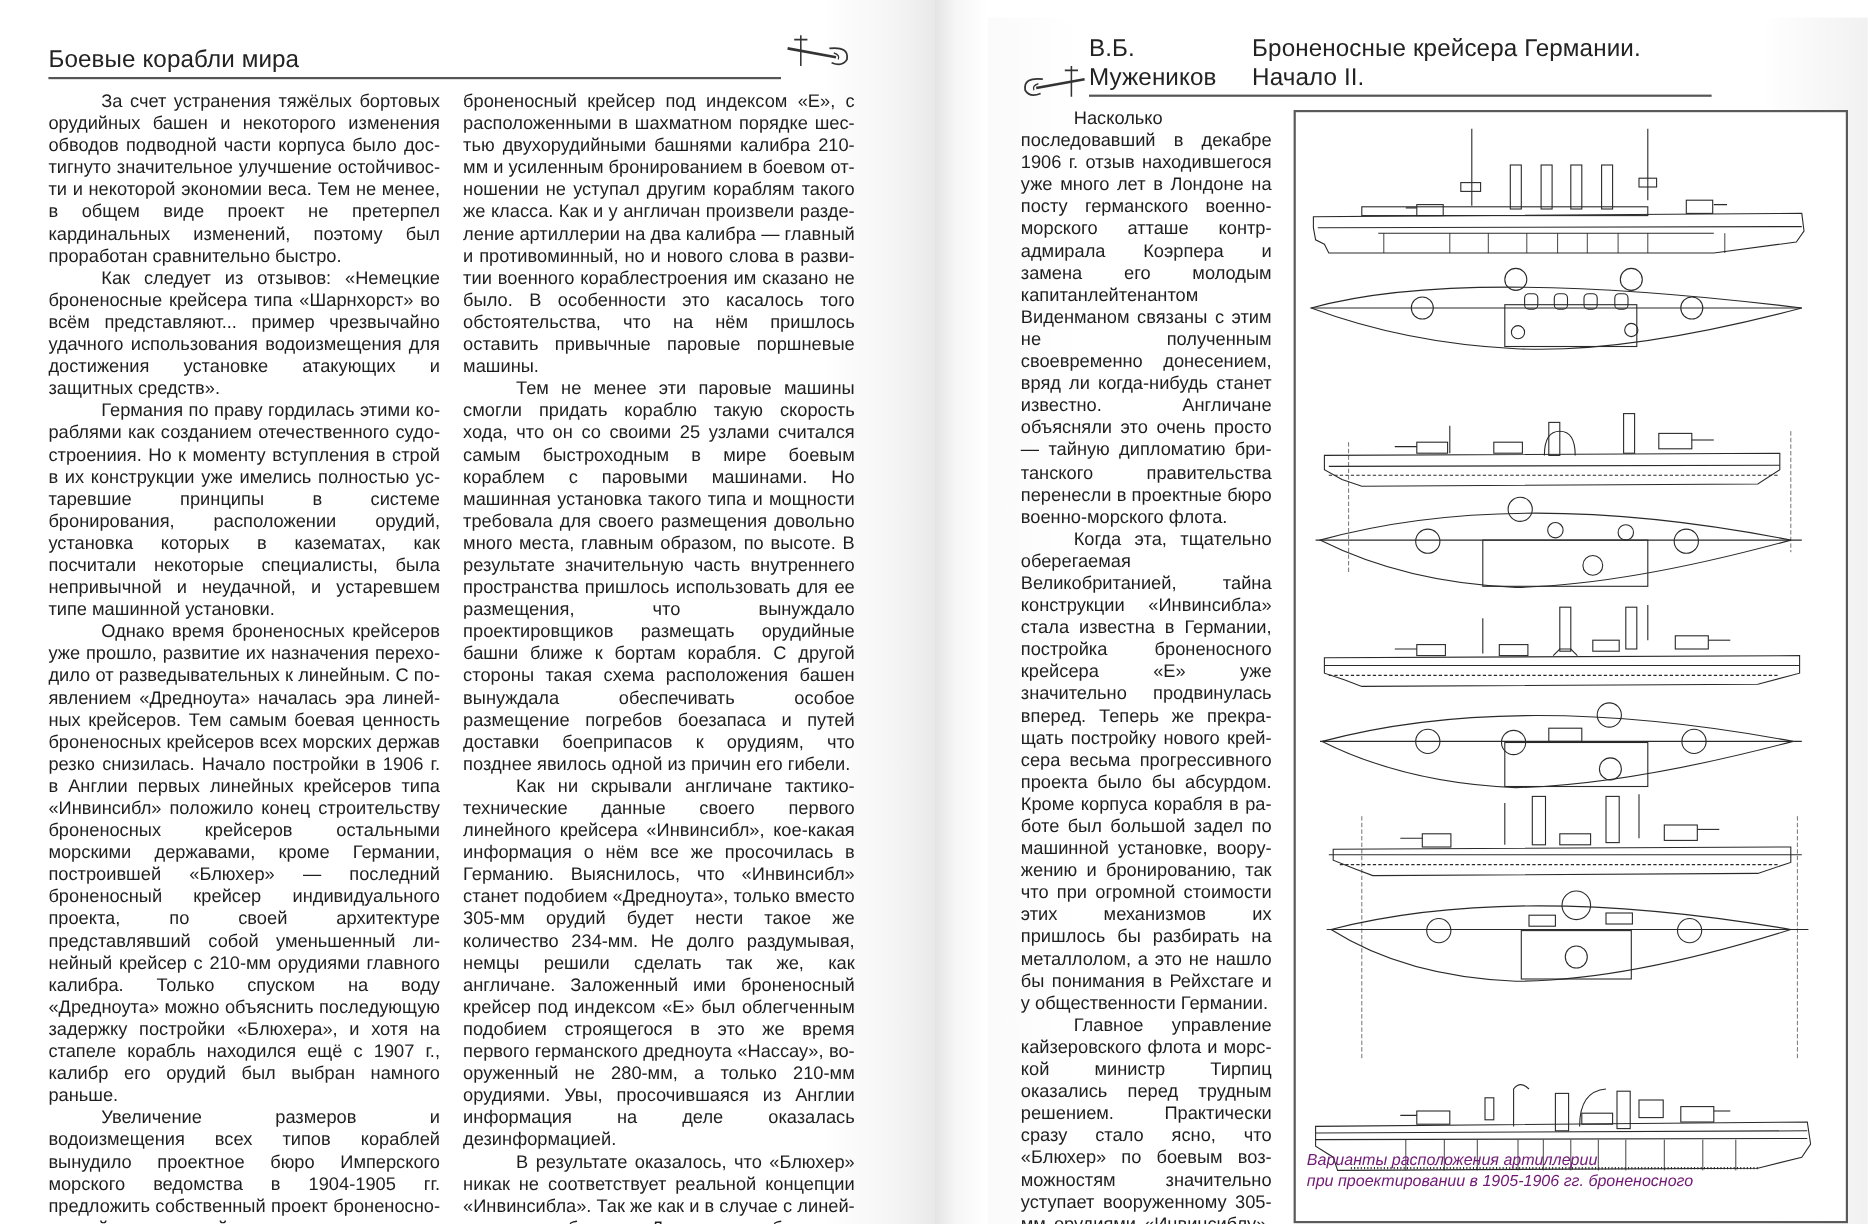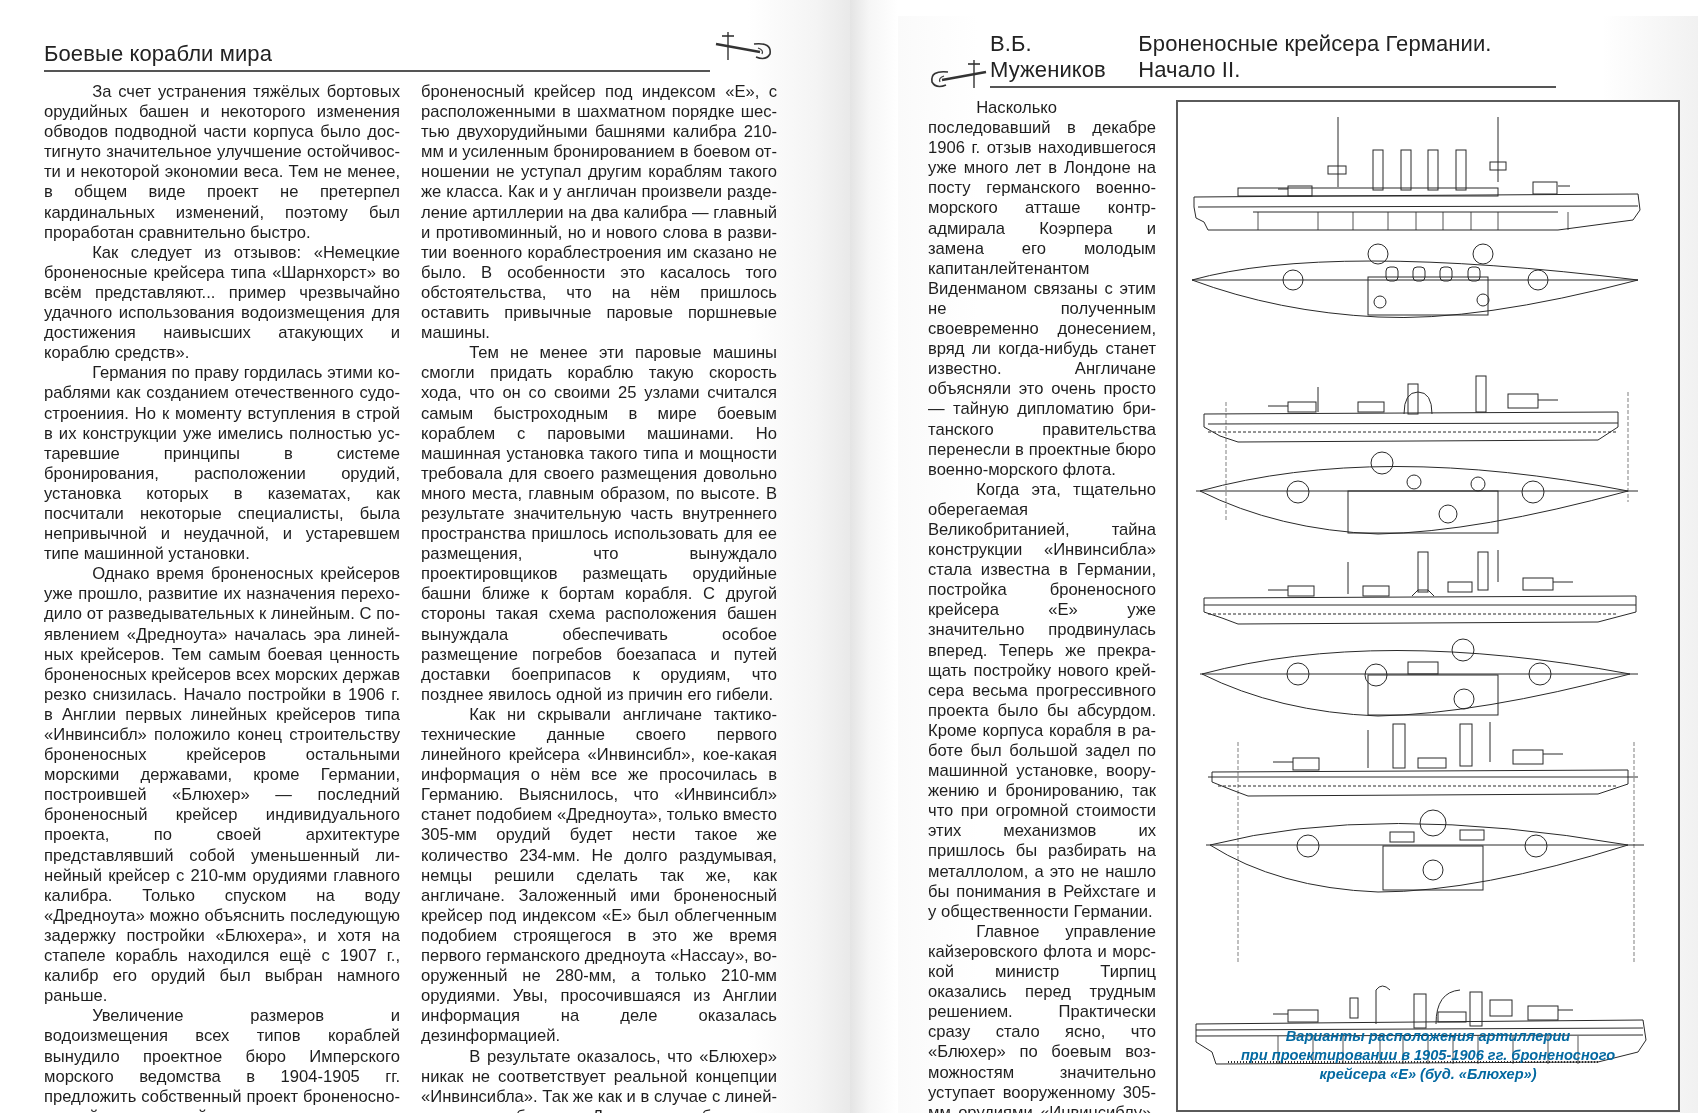--- a/index.html
+++ b/index.html
@@ -23,21 +23,21 @@
 
   .col { position: absolute; top: 82px; font-size: 16.6px; line-height: 20.1px; text-align: justify; color: #1e1e1e; }
   .col p { text-indent: 2.9em; hyphens: manual; }
   .col p.cont { text-indent: 0; }
   .col-1 { left: 44px; width: 356px; }
   .col-2 { left: 421px; width: 356px; }
   .col-3 { left: 30px; width: 228px; }
 
   .figure { position: absolute; left: 278px; top: 84px; width: 504px; height: 1012px; border: 2px solid #5a5a5a; background: #fff; }
   .figure svg { position: absolute; left: 0; top: 0; }
-  .caption { position: absolute; left: 10px; right: 10px; bottom: 26px; text-align: center; font-weight: bold; font-style: italic; font-size: 14.6px; line-height: 19px; color: #0369a1; }
+  .caption { position: absolute; left: 10px; right: 10px; bottom: 26px; font-weight: normal; font-style: italic; font-size: 14.6px; line-height: 19px; color: #701a75; }
 
   .scan-marks { position: absolute; bottom: 0; height: 6px; }
 </style>
 </head>
 <body>
 
 <div class="spread">
 
   <div class="page page-left">
     <div class="running-head">
@@ -46,21 +46,21 @@
     <svg class="anchor" viewBox="0 0 62 34">
       <line x1="14" y1="2" x2="14" y2="30" stroke="#333" stroke-width="1.4"></line>
       <line x1="8" y1="6" x2="20" y2="6" stroke="#333" stroke-width="1.6"></line>
       <line x1="2" y1="14" x2="46" y2="22" stroke="#333" stroke-width="2.4"></line>
       <path d="M40 14 Q58 12 56 24 Q52 31 42 27" fill="none" stroke="#333" stroke-width="1.6"></path>
       <path d="M44 18 Q50 20 48 24" fill="none" stroke="#333" stroke-width="1.2"></path>
     </svg>
 
     <div class="col col-1">
       <p>За счет устранения тяжёлых бортовых орудийных башен и некоторого изменения обводов подводной части корпуса было дос­тигнуто значительное улучшение остойчивос­ти и некоторой экономии веса. Тем не менее, в общем виде проект не претерпел кардиналь­ных изменений, поэтому был проработан сравнительно быстро.</p>
-      <p>Как следует из отзывов: «Немецкие броне­носные крейсера типа «Шарнхорст» во всём представляют... пример чрезвычайно удачного использования водоизмещения для достижения наивысших атакующих и кораблю средств».</p>
+      <p>Как следует из отзывов: «Немецкие броне­носные крейсера типа «Шарнхорст» во всём представляют... пример чрезвычайно удачного использования водоизмещения для достижения установке атакующих и защитных средств».</p>
       <p>Германия по праву гордилась этими ко­раблями как созданием отечественного судо­строениия. Но к моменту вступления в строй в их конструкции уже имелись полностью ус­таревшие принципы в системе бронирования, расположении орудий, установка которых в ка­зематах, как посчитали некоторые специали­сты, была непривычной и неудачной, и уста­ревшем типе машинной установки.</p>
       <p>Однако время броненосных крейсеров уже прошло, развитие их назначения перехо­дило от разведывательных к линейным. С по­явлением «Дредноута» началась эра линей­ных крейсеров. Тем самым боевая ценность броненосных крейсеров всех морских держав резко снизилась. Начало постройки в 1906 г. в Англии первых линейных крейсеров типа «Ин­винсибл» положило конец строительству бро­неносных крейсеров остальными морскими державами, кроме Германии, построившей «Блюхер» — последний броненосный крейсер индивидуального проекта, по своей архитекту­ре представлявший собой уменьшенный ли­нейный крейсер с 210-мм орудиями главного калибра. Только спуском на воду «Дредноута» можно объяснить последующую задержку по­стройки «Блюхера», и хотя на стапеле корабль находился ещё с 1907 г., калибр его орудий был выбран намного раньше.</p>
       <p>Увеличение размеров и водоизмещения всех типов кораблей вынудило проектное бюро Имперского морского ведомства в 1904-1905 гг. предложить собственный проект броненосно­го крейсера, который по сравнению с другими кораблями означал существенный шаг вперед.</p>
 
     </div>
 
     <div class="col col-2">
       <p class="cont">броненосный крейсер под индексом «Е», с расположенными в шахматном порядке шес­тью двухорудийными башнями калибра 210-мм и усиленным бронированием в боевом от­ношении не уступал другим кораблям такого же класса. Как и у англичан произвели разде­ление артиллерии на два калибра — главный и противоминный, но и нового слова в разви­тии военного кораблестроения им сказано не было. В особенности это касалось того обсто­ятельства, что на нём пришлось оставить при­вычные паровые поршневые машины.</p>
       <p>Тем не менее эти паровые машины смог­ли придать кораблю такую скорость хода, что он со своими 25 узлами считался самым быс­троходным в мире боевым кораблем с паро­выми машинами. Но машинная установка та­кого типа и мощности требовала для своего размещения довольно много места, главным образом, по высоте. В результате значитель­ную часть внутреннего пространства при­шлось использовать для ее размещения, что вынуждало проектировщиков размещать ору­дийные башни ближе к бортам корабля. С дру­гой стороны такая схема расположения башен вынуждала обеспечивать особое размещение погребов боезапаса и путей доставки боепри­пасов к орудиям, что позднее явилось одной из причин его гибели.</p>
       <p>Как ни скрывали англичане тактико-тех­нические данные своего первого линейного крейсера «Инвинсибл», кое-какая информа­ция о нём все же просочилась в Германию. Выяснилось, что «Инвинсибл» станет подоби­ем «Дредноута», только вместо 305-мм орудий будет нести такое же количество 234-мм. Не долго раздумывая, немцы решили сделать так же, как англичане. Заложенный ими броненос­ный крейсер под индексом «Е» был облегчен­ным подобием строящегося в это же время первого германского дредноута «Нассау», во­оруженный не 280-мм, а только 210-мм оруди­ями. Увы, просочившаяся из Англии информа­ция на деле оказалась дезинформацией.</p>
@@ -255,19 +255,18 @@
             <line x1="335" y1="934" x2="335" y2="962"></line>
               <line x1="370" y1="934" x2="370" y2="962"></line>
             <line x1="400" y1="934" x2="400" y2="962"></line>
           </g>
           <line x1="50" y1="960" x2="420" y2="960" stroke-dasharray="1 2" stroke-width="2"></line>
         </g>
       </svg>
       <div class="caption">
         <div>Варианты расположения артиллерии</div>
         <div>при проектировании в 1905-1906 гг. броненосного</div>
-        <div>крейсера «Е» (буд. «Блюхер»)</div>
       </div>
     </div>
 
     <div class="scan-marks" style="left:150px;"></div>
   </div>
 </div>
 
 </body></html>

